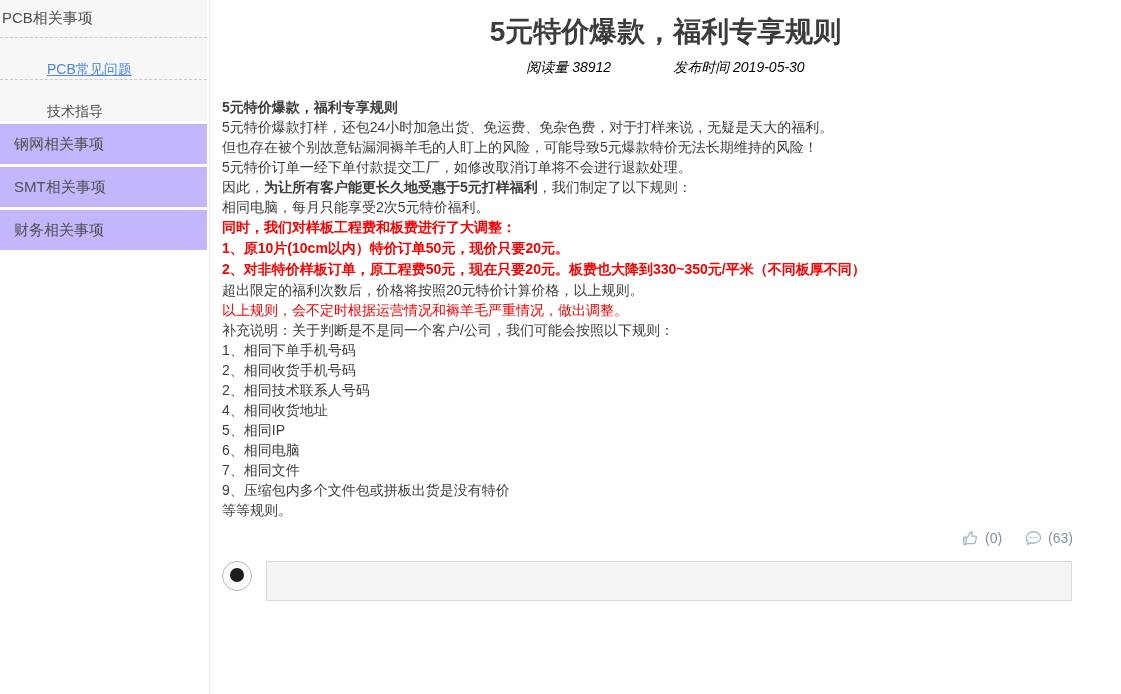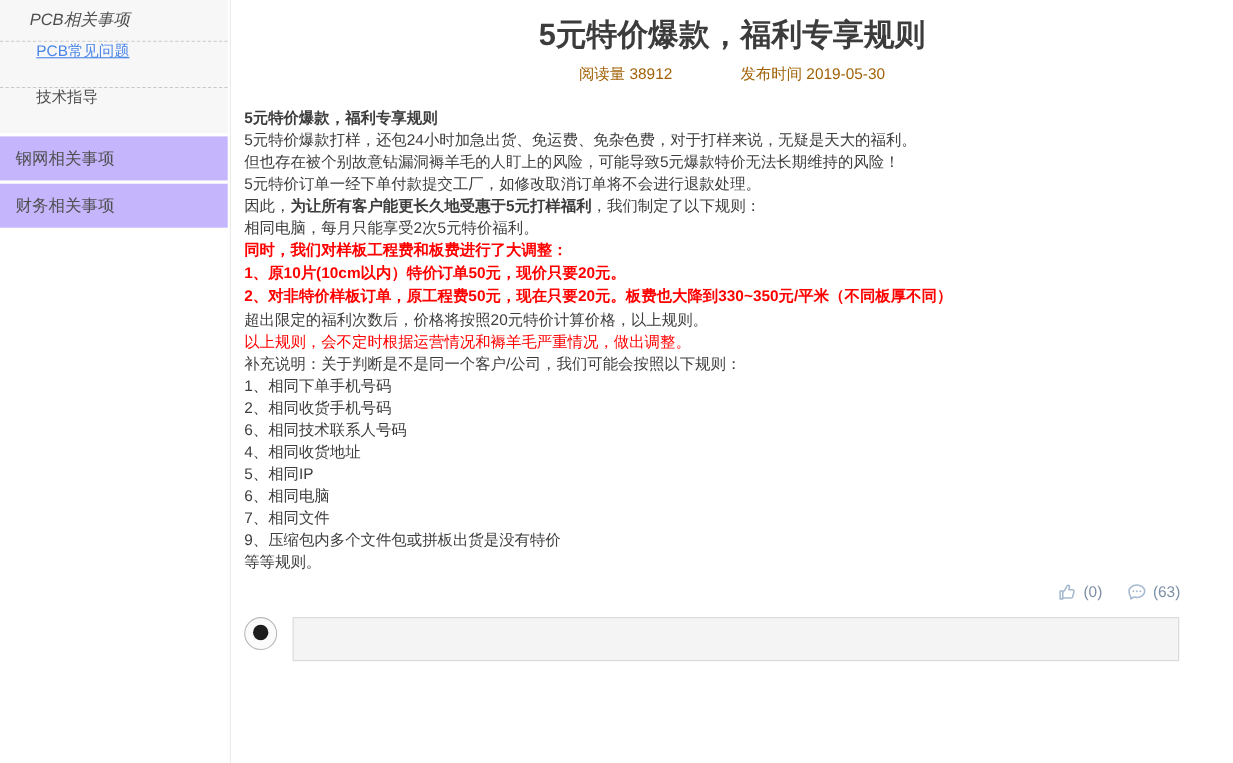--- a/index.html
+++ b/index.html
@@ -7,25 +7,25 @@
     width:1121px;height:694px;overflow:hidden;background:#fff;
     font-family:"Liberation Sans","DejaVu Sans",sans-serif;
     -webkit-font-smoothing:antialiased;
   }
   .page{display:flex;width:1121px;height:694px;}
 
   
   .sidebar{width:207px;flex:0 0 207px;}
   .side-section{background:#f7f7f7;}
   .side-parent{
-    height:37px;display:flex;align-items:center;padding-left:27px;
-    font-size:15px;color:#4f4f4f;border-bottom:1px dashed #c9c9c9;cursor:pointer;font-style:italic;
+    height:37px;display:flex;align-items:center;padding-left:2px;
+    font-size:15px;color:#4f4f4f;border-bottom:1px dashed #c9c9c9;cursor:pointer;
   }
   .side-sub{
-    height:41px;display:flex;align-items:flex-start;padding-left:33px;
+    height:41px;display:flex;align-items:flex-end;padding-left:47px;
     font-size:14px;color:#4f4f4f;cursor:pointer;
   }
   .side-sub.dashed{border-bottom:1px dashed #c9c9c9;}
   .side-sub a{color:#4a86e8;text-decoration:underline;}
   .side-gray{
     height:40px;margin-top:3px;background:#c4b5fd;display:flex;align-items:center;
     padding-left:14px;font-size:15px;color:#4f4f4f;cursor:pointer;
   }
   .side-gray:first-of-type{margin-top:0;}
 
@@ -33,21 +33,21 @@
   .content{
     flex:1;margin-left:2px;border-left:1px solid #ebebeb;height:694px;
     position:relative;box-sizing:border-box;
   }
   .title{
     margin:12px 0 0;text-align:center;font-size:28px;line-height:40px;
     font-weight:bold;color:#3c3c3c;
   }
   .meta{
     margin-top:6px;display:flex;justify-content:center;gap:62px;
-    font-size:14px;line-height:18px;color:#a16207;
+    font-size:14px;line-height:18px;color:#000000;font-style:italic;
   }
   .body{
     padding:21px 14px 0 12px;font-size:14px;line-height:20px;color:#3d3d3d;
   }
   .body .blk{margin:0;}
   .line{display:block;}
   .b{font-weight:bold;}
   .heading{font-weight:bold;}
   .para1{margin-top:16px;}
   .rules{margin-top:21px;}
@@ -88,20 +88,21 @@
 
   <aside class="sidebar">
     <div class="side-section">
       <div class="side-parent">PCB相关事项</div>
       <div class="side-sub dashed">
         <a href="#">PCB常见问题</a>
       </div>
       <div class="side-sub">技术指导</div>
     </div>
     <div class="side-gray">钢网相关事项</div>
+    <div class="side-gray">SMT相关事项</div>
     <div class="side-gray">财务相关事项</div>
   </aside>
 
   <main class="content">
 
     <h1 class="title">5元特价爆款，福利专享规则</h1>
 
     <div class="meta">
       <span class="meta-item">
         <span>阅读量</span>
@@ -136,21 +137,21 @@
 
       <p class="blk notice-block">
         <span class="line">超出限定的福利次数后，价格将按照20元特价计算价格，以上规则。</span>
         <span class="line red-line">以上规则，会不定时根据运营情况和褥羊毛严重情况，做出调整。</span>
       </p>
 
       <p class="blk supplement">
         <span class="line">补充说明：关于判断是不是同一个客户/公司，我们可能会按照以下规则：</span>
         <span class="line">1、相同下单手机号码</span>
         <span class="line">2、相同收货手机号码</span>
-        <span class="line">6、相同技术联系人号码</span>
+        <span class="line">2、相同技术联系人号码</span>
         <span class="line">4、相同收货地址</span>
         <span class="line">5、相同IP</span>
         <span class="line">6、相同电脑</span>
         <span class="line">7、相同文件</span>
         <span class="line">9、压缩包内多个文件包或拼板出货是没有特价</span>
         <span class="line">等等规则。</span>
       </p>
 
     </div>
 

